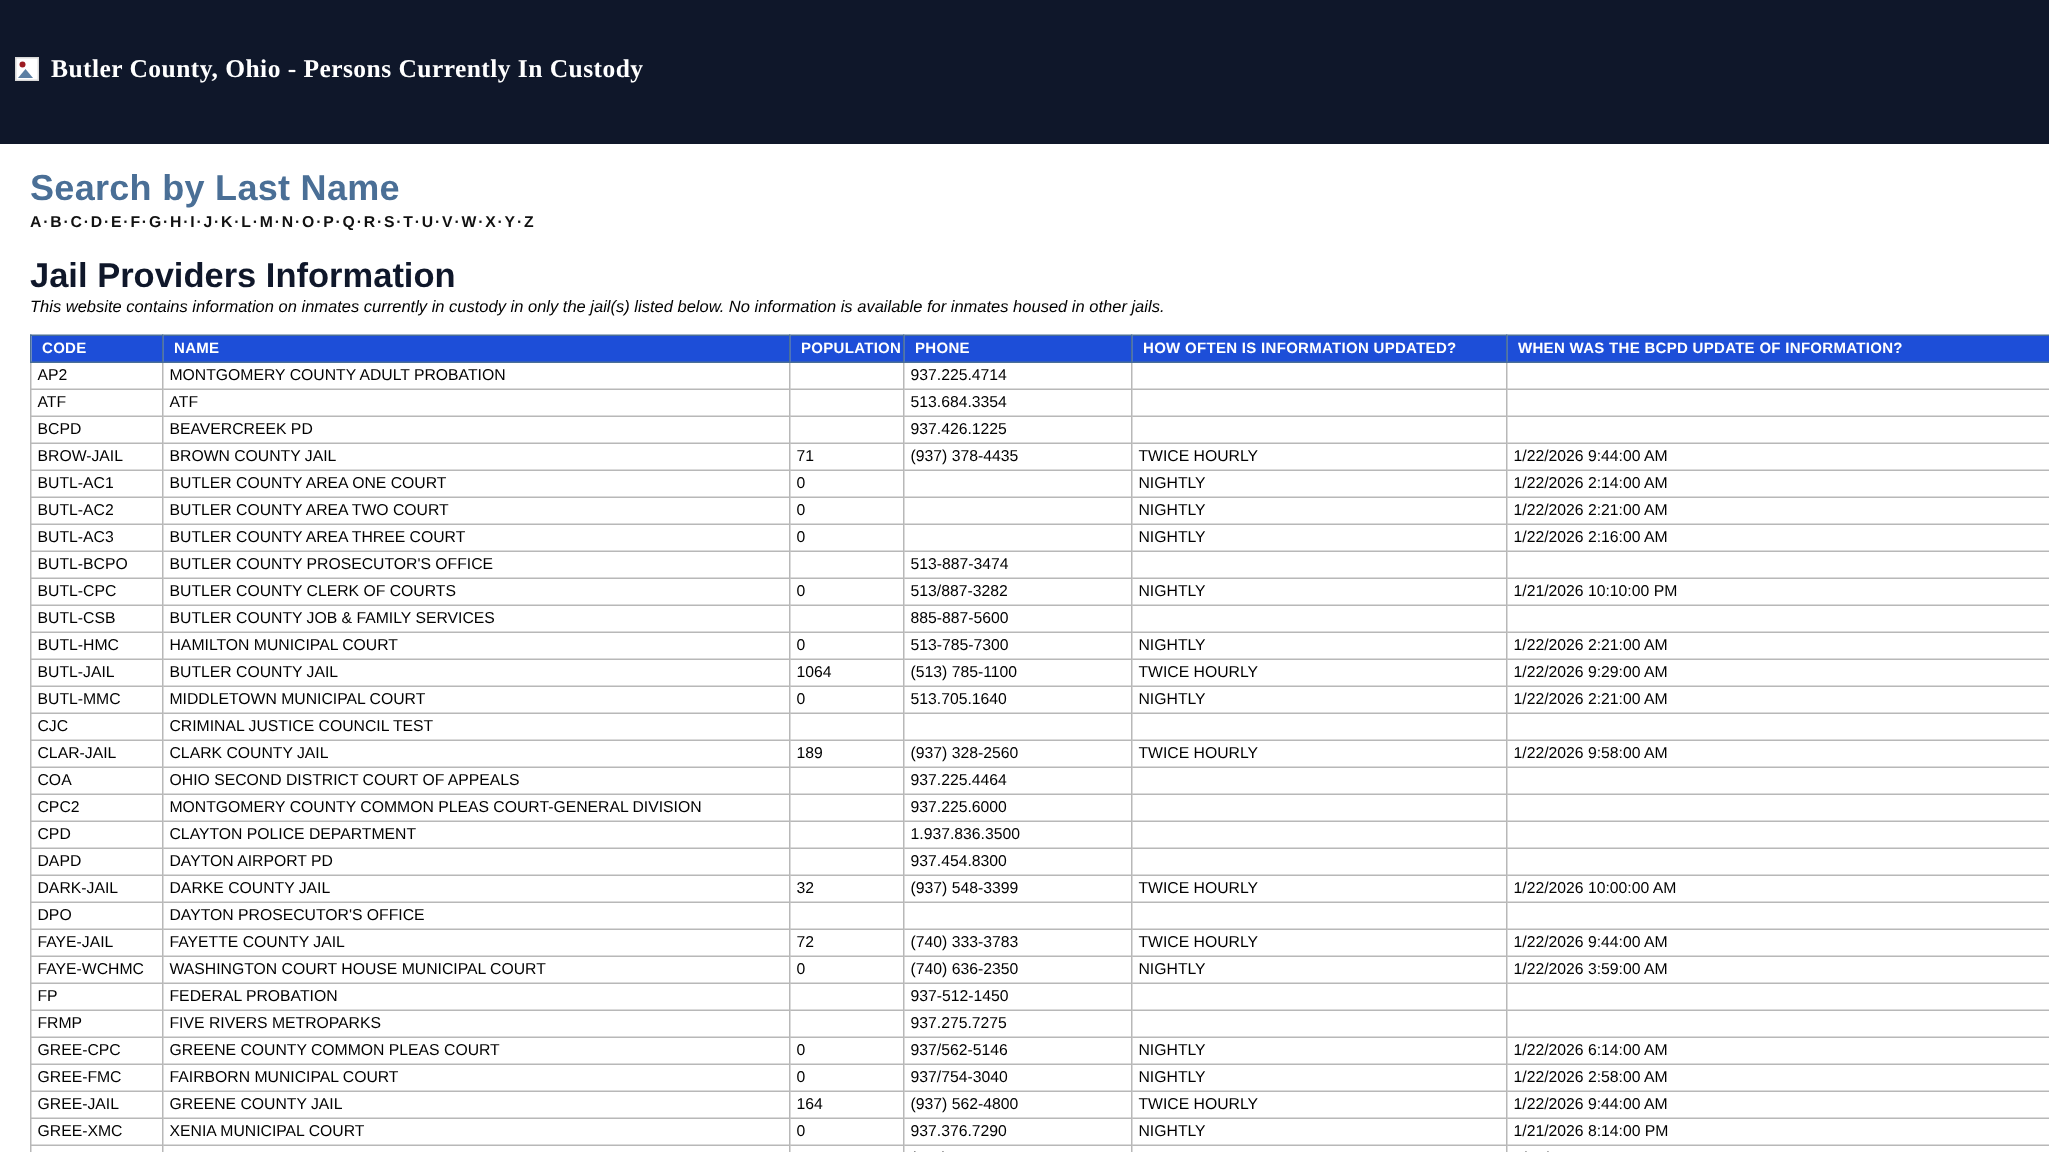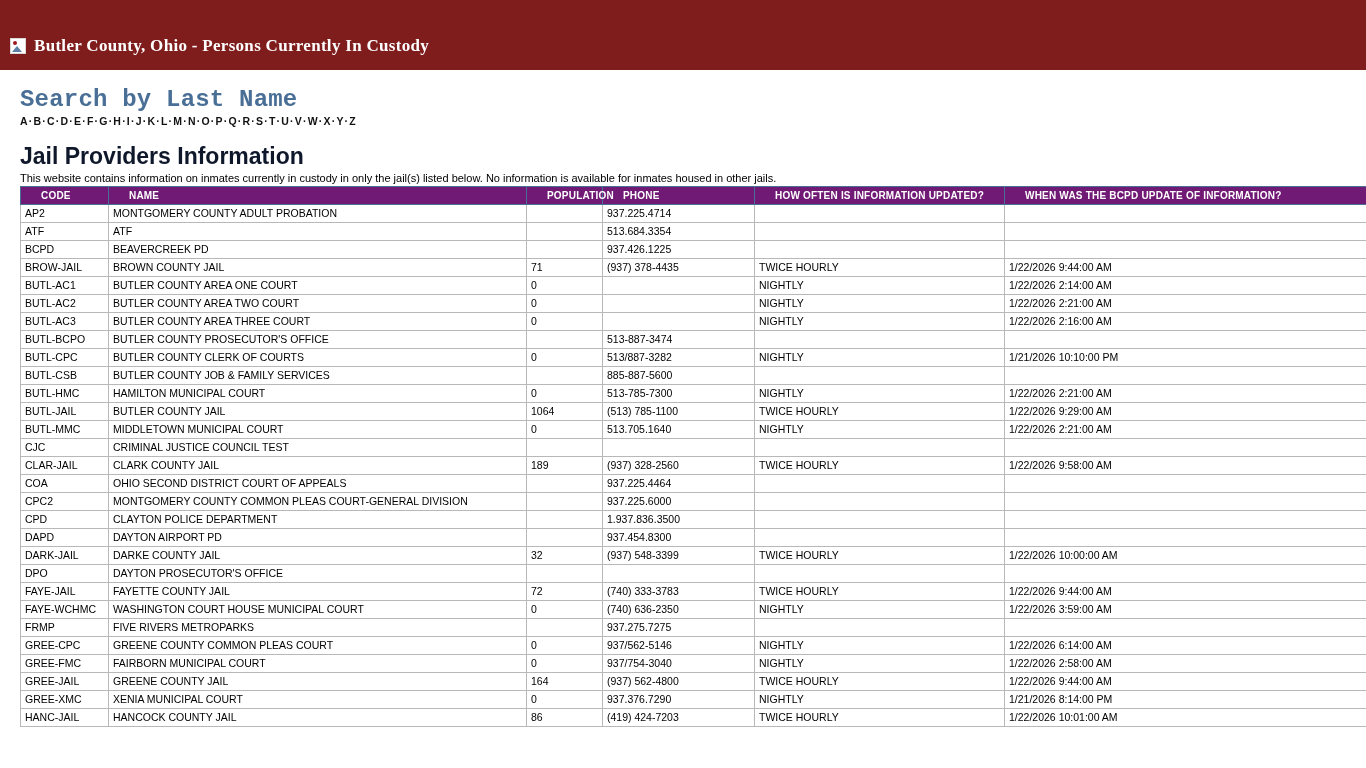--- a/index.html
+++ b/index.html
@@ -7,22 +7,22 @@
     padding: 0;
     background: #ffffff;
     font-family: "Liberation Sans", sans-serif;
   }
   body {
     width: 1366px;
     height: 768px;
     overflow: hidden;
   }
   .banner {
-    background: #7f1d1d;
-    height: 70px;
+    background: #0f172a;
+    height: 96px;
     position: relative;
   }
   .banner-inner {
     display: flex;
     align-items: center;
     padding: 36px 0 0 10px;
   }
   .banner-img-icon {
     width: 14px;
     height: 14px;
@@ -57,21 +57,21 @@
     font-family: "Liberation Serif", serif;
   }
   .content {
     padding: 0 10px;
   }
   h1.section-title {
     color: #4a6f96;
     font-size: 24px;
     font-weight: bold;
     margin: 16px 0 2px 10px;
-    font-family: Liberation Mono, monospace;
+    font-family: Liberation Sans, sans-serif;
     letter-spacing: 0.2px;
   }
   .alpha-row {
     margin: 0 0 0 10px;
     font-size: 10.5px;
     font-weight: bold;
     color: #111;
     letter-spacing: 0.2px;
   }
   .alpha-row a {
@@ -80,38 +80,39 @@
   }
   .alpha-sep { color: #111; padding: 0 1px; }
   h2.section-title {
     color: #0f172a;
     font-size: 23px;
     font-weight: bold;
     margin: 16px 0 2px 10px;
     font-family: "Liberation Sans", sans-serif;
   }
   .intro {
-    margin: 0 0 2px 10px;
+    margin: 0 0 12px 10px;
     font-size: 11px;
     color: #000;
+    font-style: italic;
   }
   table.providers {
     border-collapse: collapse;
     width: 1346px;
     margin-left: 10px;
     font-size: 10.5px;
     table-layout: fixed;
   }
   table.providers thead th {
-    background: #701a75;
+    background: #1d4ed8;
     color: #ffffff;
     font-size: 10px;
     font-weight: bold;
     text-align: left;
-    padding: 3px 20px;
+    padding: 3px 7px;
     border: 1px solid #4a6f96;
     letter-spacing: 0.2px;
     white-space: nowrap;
   }
   table.providers td {
     border: 1px solid #b8b8b8;
     padding: 2px 4px;
     color: #000;
     height: 13px;
     vertical-align: top;
@@ -343,20 +344,28 @@
         </tr>
         <tr>
           <td>FAYE-WCHMC</td>
           <td>WASHINGTON COURT HOUSE MUNICIPAL COURT</td>
           <td>0</td>
           <td>(740) 636-2350</td>
           <td>NIGHTLY</td>
           <td>1/22/2026 3:59:00 AM</td>
         </tr>
         <tr>
+          <td>FP</td>
+          <td>FEDERAL PROBATION</td>
+          <td></td>
+          <td>937-512-1450</td>
+          <td></td>
+          <td></td>
+        </tr>
+        <tr>
           <td>FRMP</td>
           <td>FIVE RIVERS METROPARKS</td>
           <td></td>
           <td>937.275.7275</td>
           <td></td>
           <td></td>
         </tr>
         <tr>
           <td>GREE-CPC</td>
           <td>GREENE COUNTY COMMON PLEAS COURT</td>

